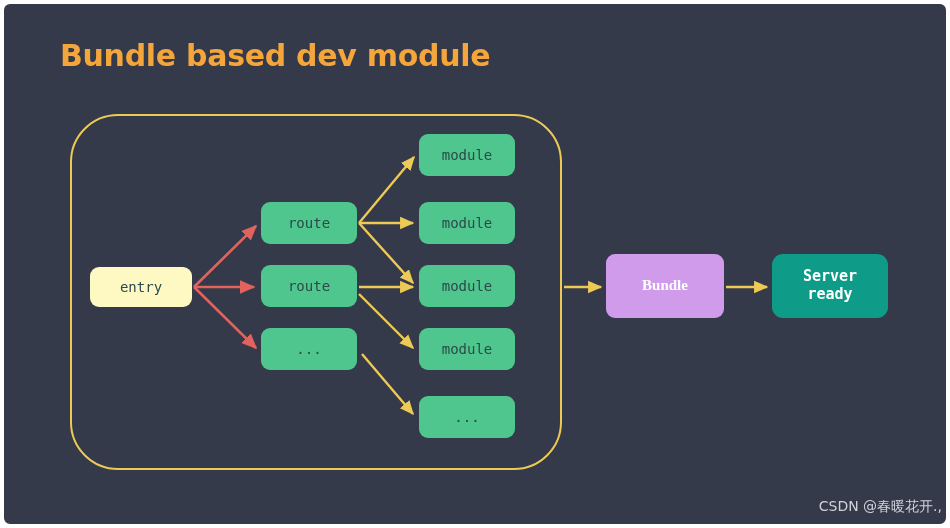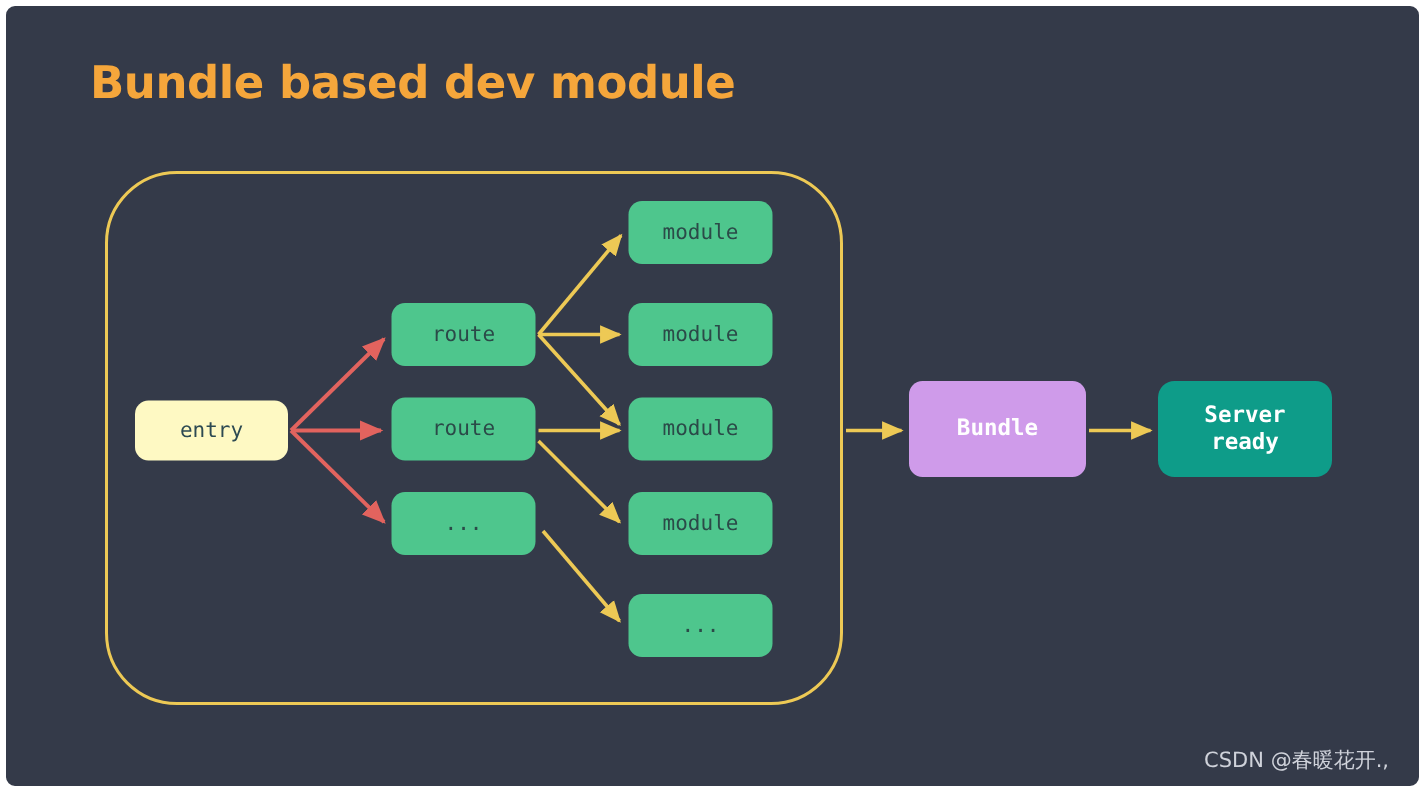--- a/index.html
+++ b/index.html
@@ -92,21 +92,21 @@
   .node-server {
     background: #0e9c89;
     color: #ffffff;
     font-weight: 700;
     font-size: 15px;
     border-radius: 11px;
   }
 
   #watermark {
     position: absolute;
-    right: 20px;
+    right: 4px;
     bottom: 8px;
     font-size: 14px;
     color: #cfd2da;
     font-family: "DejaVu Sans", sans-serif;
     white-space: nowrap;
   }
 </style>
 </head>
 <body>
 
@@ -164,20 +164,20 @@
   <div class="node node-green" style="left:415px; top:130px; width:96px; height:42px;">module</div>
 
   <div class="node node-green" style="left:415px; top:198px; width:96px; height:42px;">module</div>
 
   <div class="node node-green" style="left:415px; top:261px; width:96px; height:42px;">module</div>
 
   <div class="node node-green" style="left:415px; top:324px; width:96px; height:42px;">module</div>
 
   <div class="node node-green" style="left:415px; top:392px; width:96px; height:42px;">...</div>
 
-  <div class="node node-bundle" style="left:602px; top:250px; width:118px; height:64px;">Bundle</div>
+  <div class="node node-bundle" style="left:602px; top:250px; width:118px; height:64px;font-family:Liberation Serif, serif;">Bundle</div>
 
   <div class="node node-server" style="left:768px; top:250px; width:116px; height:64px;">Server
 ready</div>
 
   <div id="watermark">CSDN @春暖花开.,</div>
 
 </div>
 
 </body></html>

